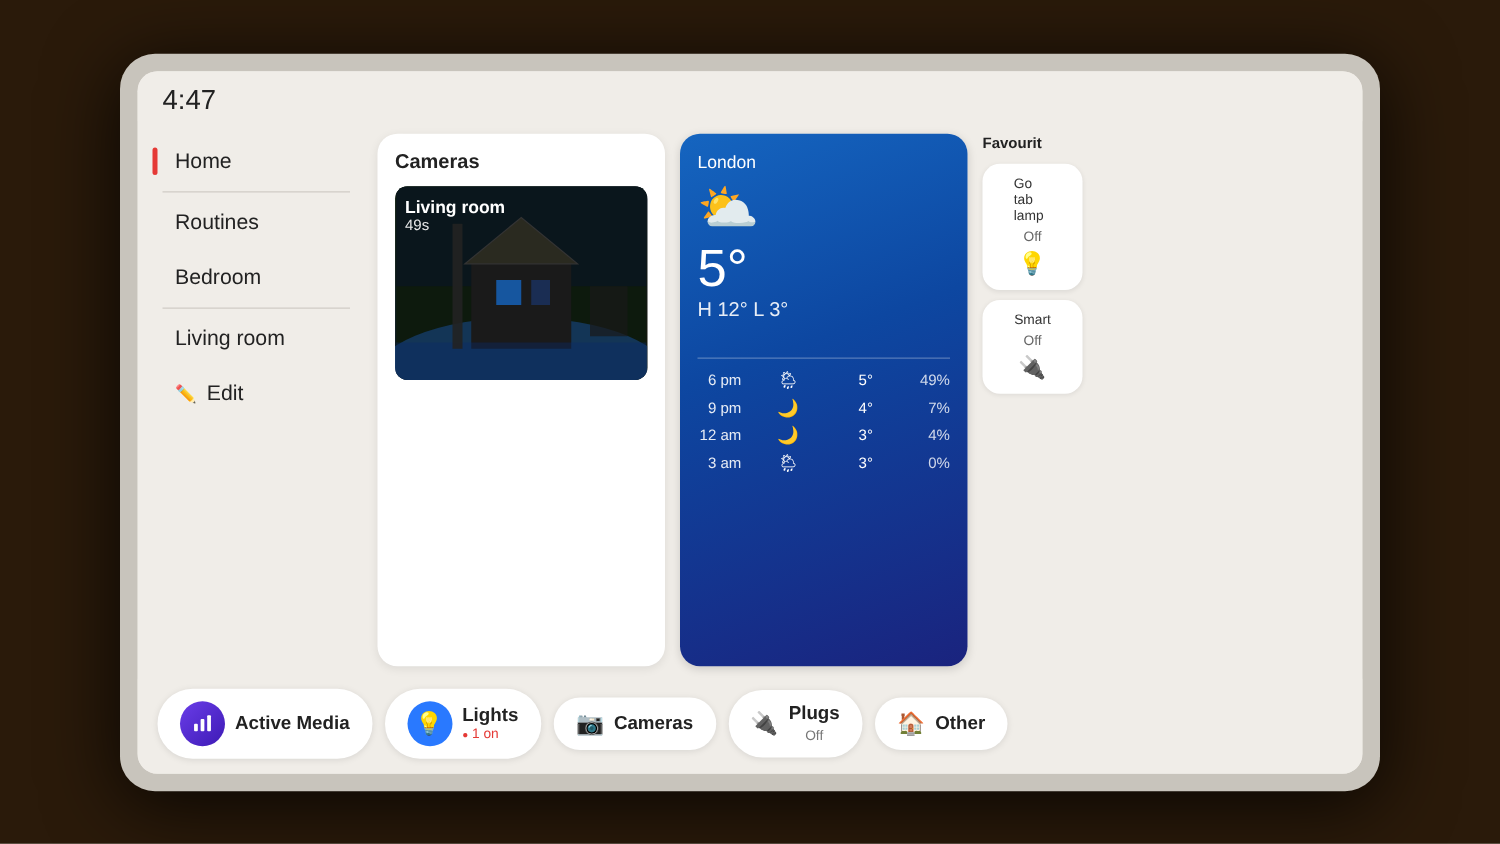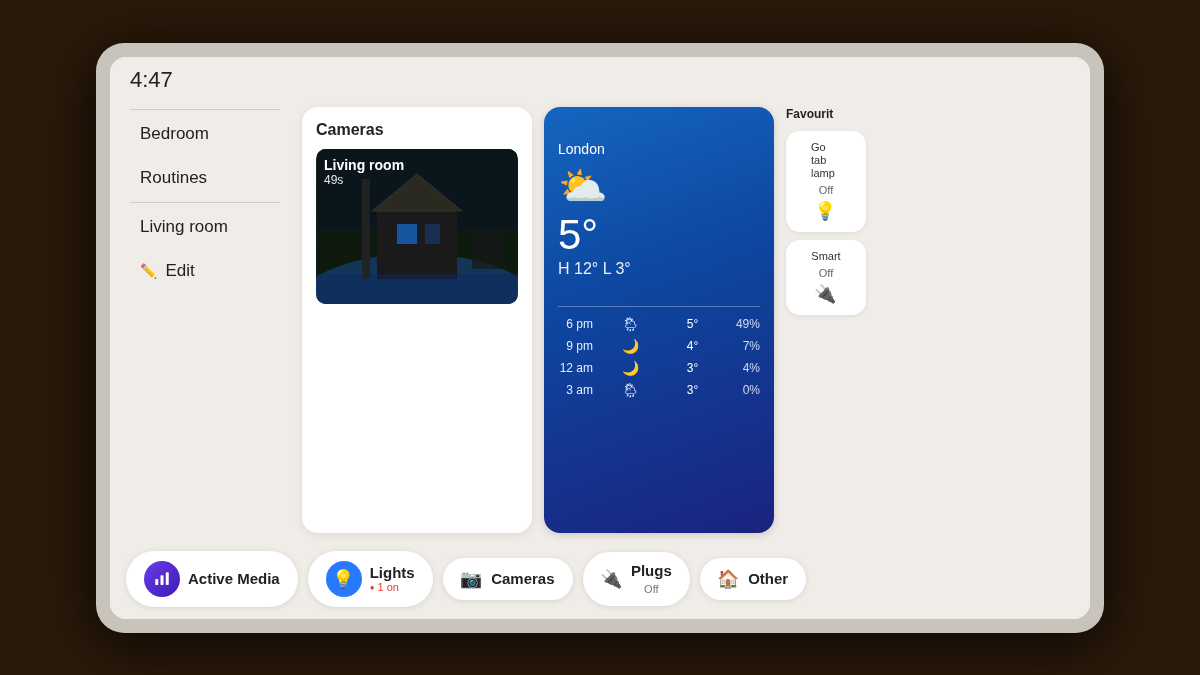--- a/index.html
+++ b/index.html
@@ -166,21 +166,20 @@
       width: 230px;
       flex-shrink: 0;
       box-shadow: 0 2px 8px rgba(0,0,0,0.15);
       color: #fff;
     }
 
     .weather-city {
       font-size: 14px;
       font-weight: 500;
       margin-bottom: 6px;
-      margin-top: 20px;
     }
 
     .weather-cloud-icon {
       font-size: 40px;
       margin-bottom: 4px;
       display: block;
     }
 
     .weather-temp {
       font-size: 42px;
@@ -374,26 +373,29 @@
 <div class="device-frame">
   <div class="screen">
 
     <div class="status-bar">
       <span class="time">4:47</span>
     </div>
 
     <div class="main-area">
 
       <div class="sidebar">
+        <div class="sidebar-item active">
+          <span>Home</span>
+        </div>
         <div class="sidebar-divider"></div>
         <div class="sidebar-item">
+          <span>Routines</span>
+        </div>
+        <div class="sidebar-item">
           <span>Bedroom</span>
-        </div>
-        <div class="sidebar-item">
-          <span>Routines</span>
         </div>
         <div class="sidebar-divider"></div>
         <div class="sidebar-item">
           <span>Living room</span>
         </div>
         <div class="sidebar-edit">
           <span style="font-size:14px;">✏️</span>
           <span>Edit</span>
         </div>
       </div>

